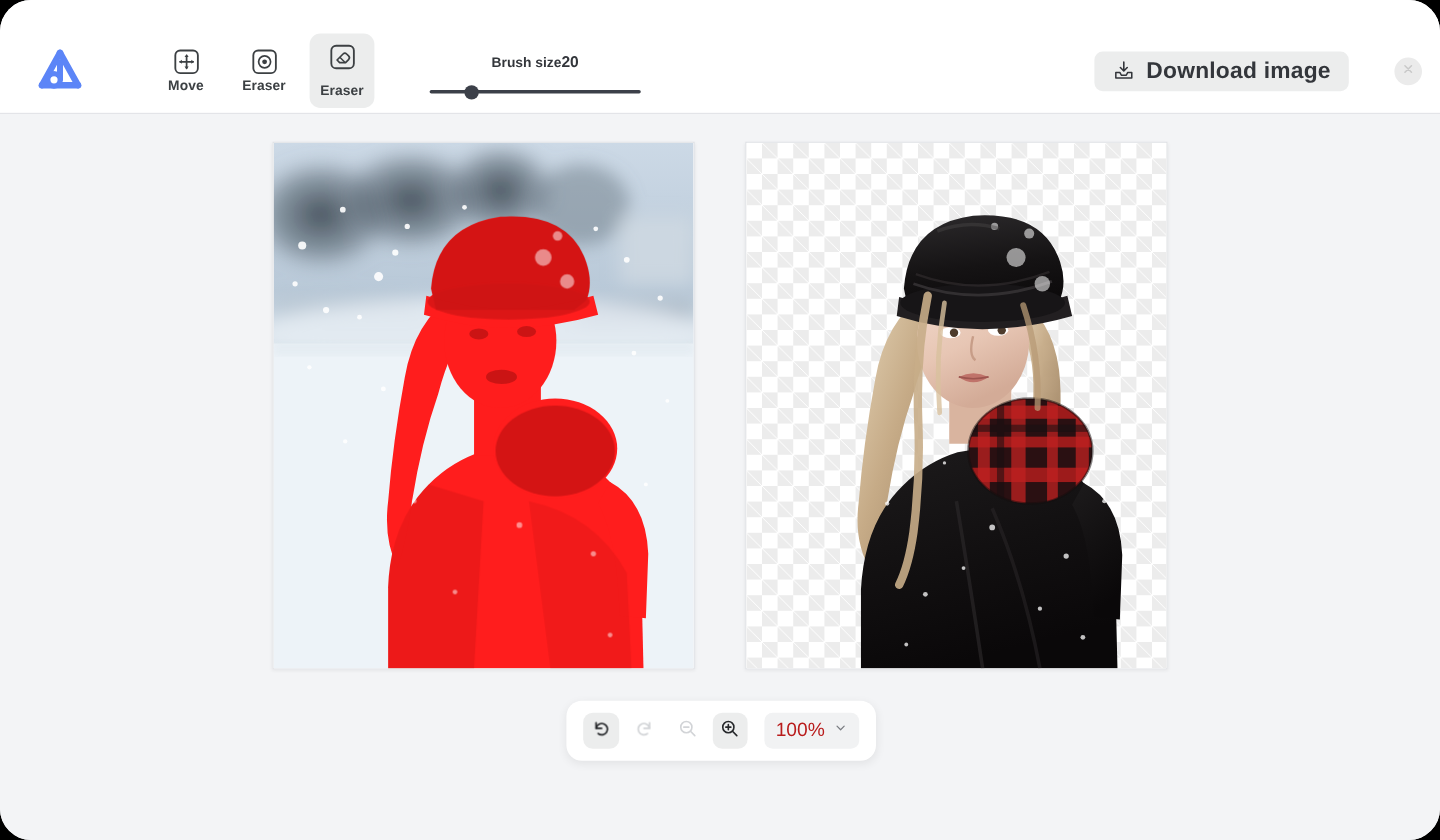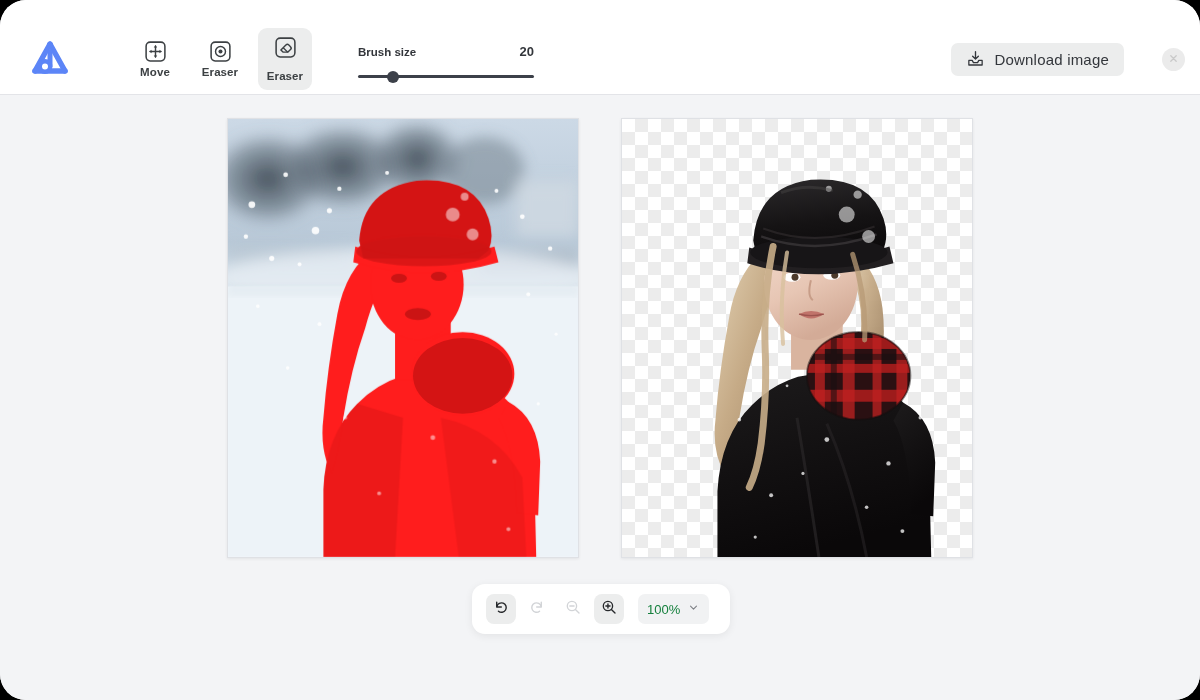--- a/index.html
+++ b/index.html
@@ -45,21 +45,21 @@
   .tool .glyph { width: 23px; height: 23px; display:block; }
   .tool .tlabel {
     font-size: 11.5px; font-weight: bold; color: #3c4043;
     letter-spacing: .1px; line-height: 1;
   }
 
   
   #brush {
     position: absolute; left: 358px; top: 44px; width: 176px;
   }
-  #brush .row { display: flex; justify-content: space-between; align-items: baseline; }
+  #brush .row { display: flex; justify-content: center; align-items: baseline; }
   #brush .blabel { font-size: 11.5px; font-weight: bold; color: #33363b; }
   #brush .bval { font-size: 13px; font-weight: bold; color: #33363b; }
   #slider {
     position: relative; margin-top: 12px;
     height: 12px; cursor: pointer;
   }
   #slider .track {
     position: absolute; left: 0; top: 4px; width: 176px; height: 3px;
     background: #3c4049; border-radius: 2px;
   }
@@ -71,21 +71,21 @@
 
   
   #download {
     position: absolute; right: 76px; top: 43px;
     height: 33px; padding: 0 15px;
     display: flex; align-items: center; gap: 9px;
     background: #eceded; border: none; border-radius: 7px;
     cursor: pointer;
   }
   #download .dlabel {
-    font-size: 15px; font-weight: normal; color: #33363b; letter-spacing: .2px;
+    font-size: 19px; font-weight: bold; color: #33363b; letter-spacing: .2px;
   }
   #close-btn {
     position: absolute; right: 15px; top: 48px;
     width: 23px; height: 23px; border-radius: 50%;
     background: #ebebeb;
     display: flex; align-items: center; justify-content: center;
     cursor: pointer;
   }
 
   
@@ -132,21 +132,21 @@
     background: transparent; border: none; cursor: pointer;
   }
   .bbtn.active { background: #eceded; }
   #zoom-select {
     margin-left: 8px;
     height: 30px; min-width: 62px; padding: 0 9px;
     background: #f1f2f3; border-radius: 7px;
     display: flex; align-items: center; gap: 7px;
     cursor: pointer;
   }
-  #zoom-select .zlabel { font-size: 13px; color: #15803d; font-weight: normal; }
+  #zoom-select .zlabel { font-size: 16px; color: #b91c1c; font-weight: normal; }
 </style>
 </head>
 <body>
 
 <div id="app">
 
   <div id="header">
 
     <div id="logo">
       <svg viewBox="0 0 46 42" width="46" height="42">

